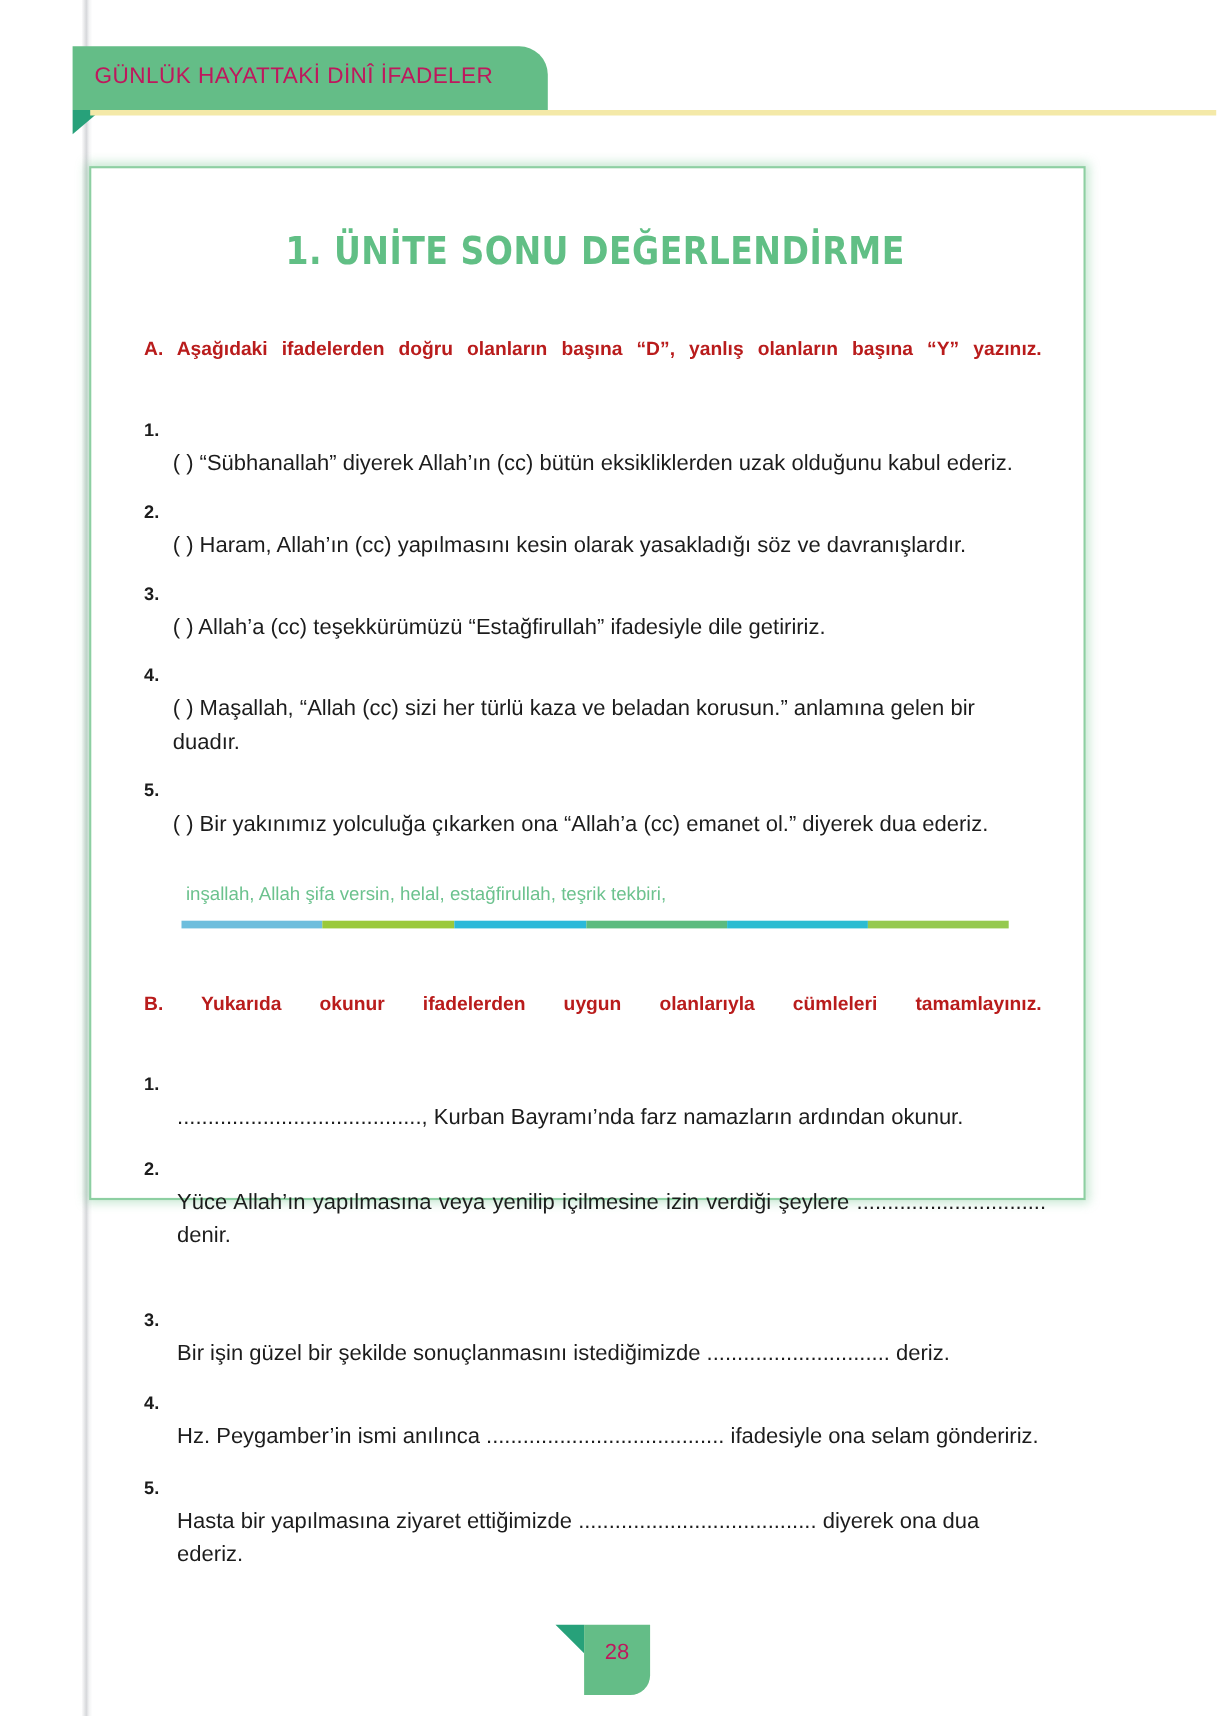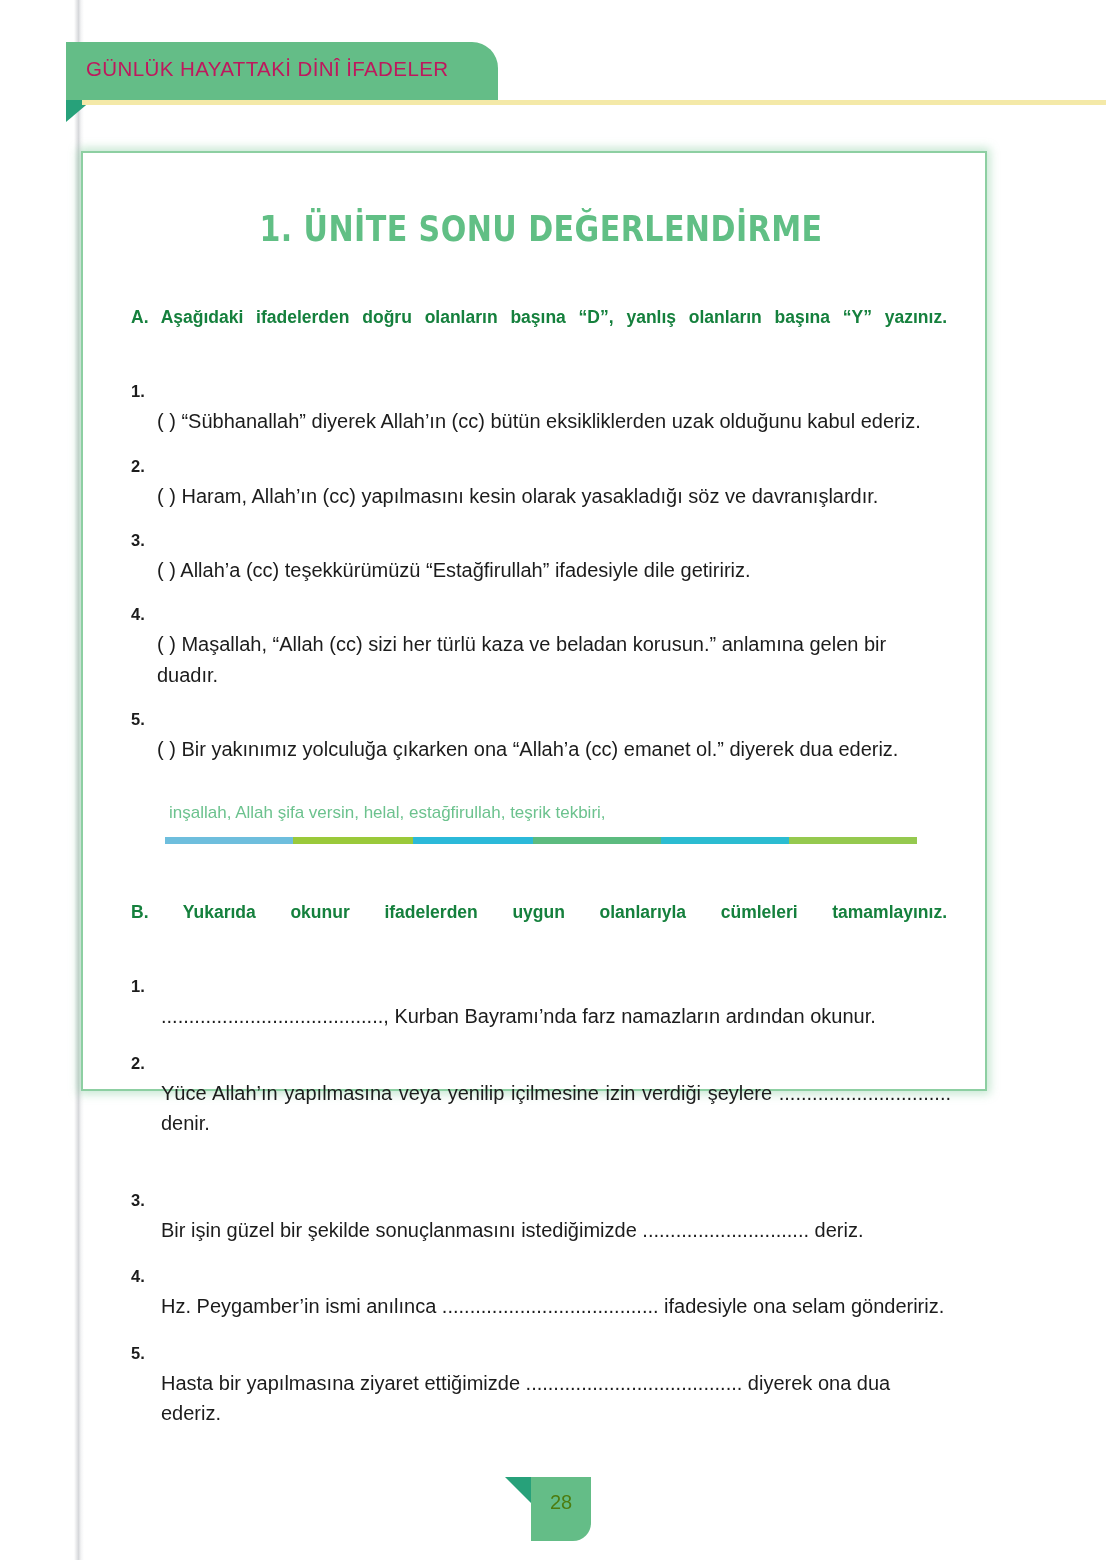--- a/index.html
+++ b/index.html
@@ -100,21 +100,21 @@
     font-weight: bold;
     letter-spacing: 0.5px;
     transform: scaleX(0.86);
     transform-origin: center;
     margin: 26px 0 0 0;
     white-space: nowrap;
   }
 
   
   .section-head {
-    color: #15803d;
+    color: #b91c1c;
     font-size: 17.5px;
     font-weight: bold;
     line-height: 1.38;
     margin-top: 56px;
     width: 816px;
   }
   .section-head.justify {
     text-align: justify;
   }
   .section-head.justify::after {
@@ -198,21 +198,21 @@
     border-right: 26px solid #27a17a;
     border-bottom: 26px solid transparent;
   }
   .page-num {
     position: absolute;
     left: 531px;
     top: 1491px;
     width: 60px;
     text-align: center;
     font-size: 20px;
-    color: #4d7c0f;
+    color: #be185d;
   }
 </style>
 </head>
 <body>
 
 <div class="page">
 
   <div class="spine"></div>
 
   <div class="header-band"></div>

